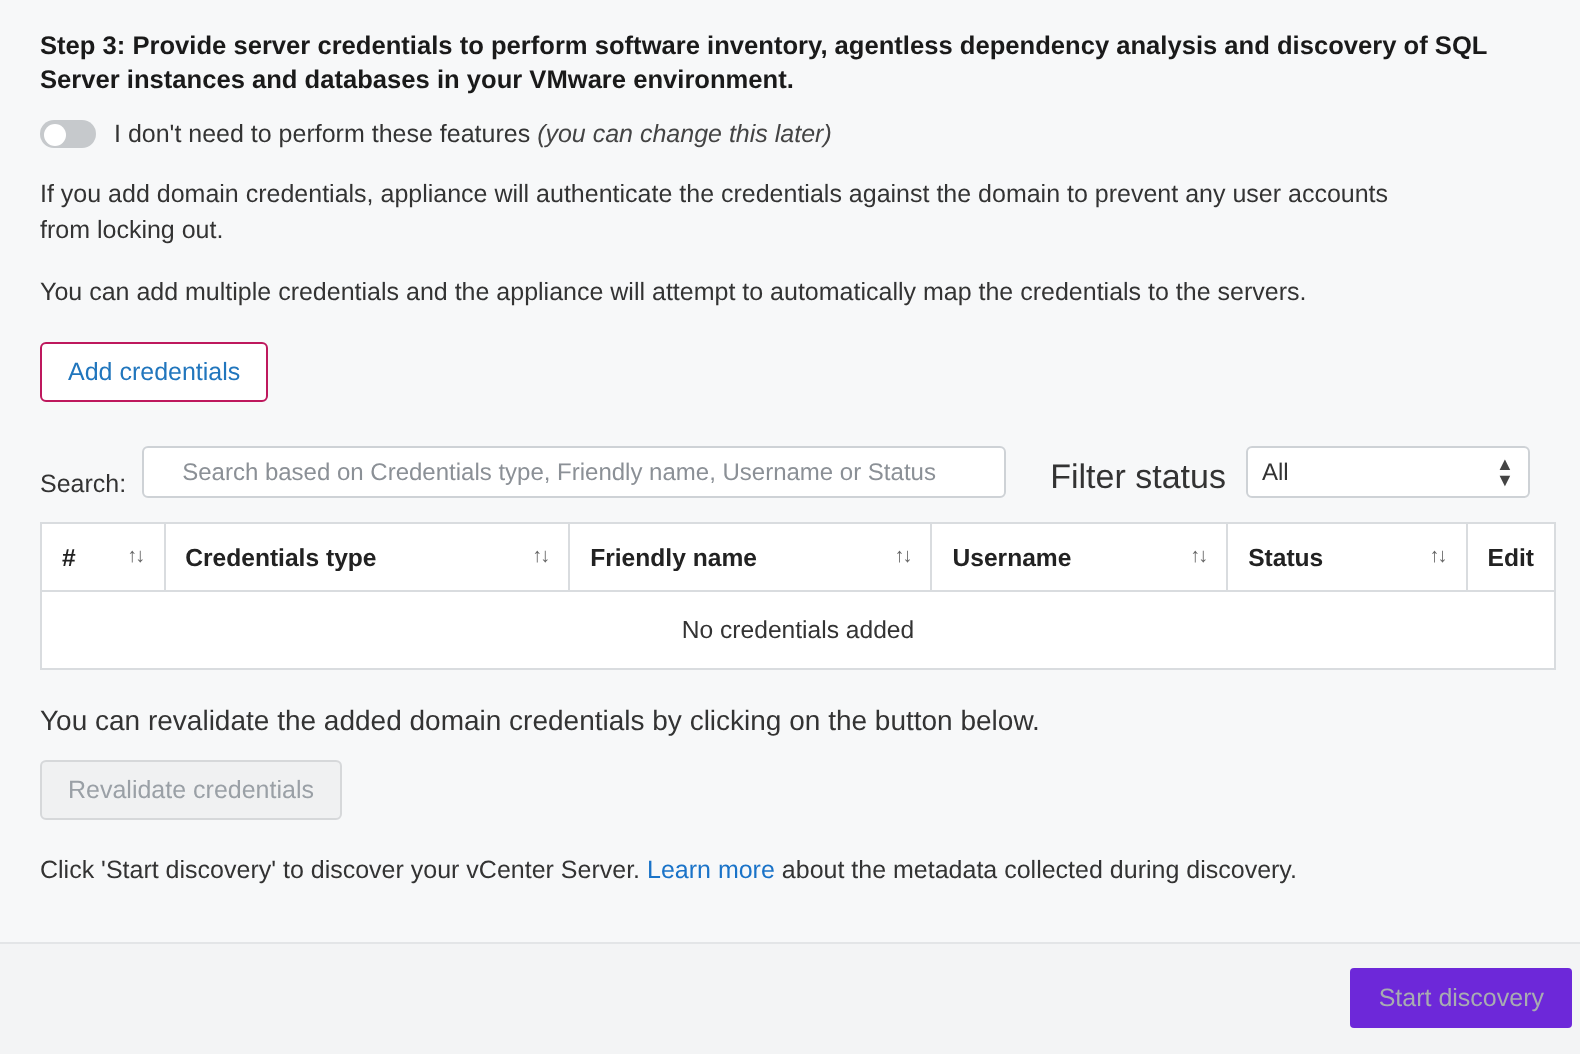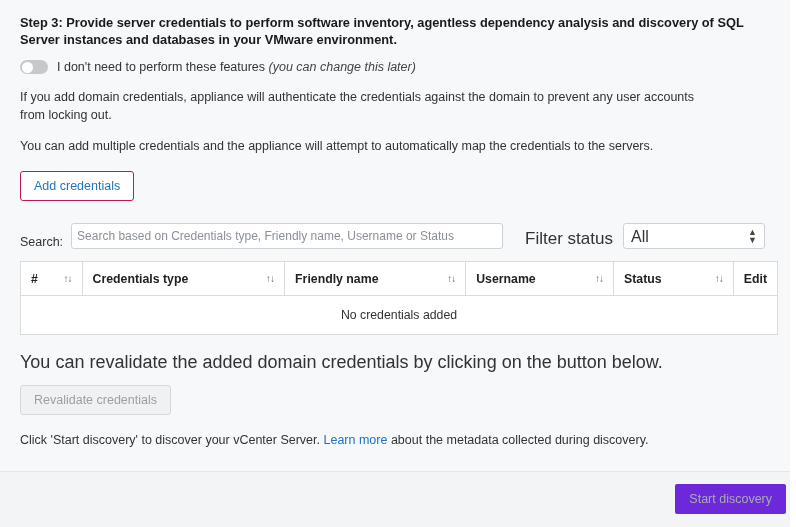--- a/index.html
+++ b/index.html
@@ -112,21 +112,21 @@
     color: #333;
     margin-right: 8px;
   }
   .search-input {
     width: 432px;
     height: 26px;
     box-sizing: border-box;
     border: 1px solid #ced2d6;
     border-radius: 3px;
     background: #ffffff;
-    padding: 0 5px;
+    padding: 0 19px;
     font-size: 12px;
     color: #333;
     font-family: "Liberation Sans", sans-serif;
     outline: none;
   }
   .search-input::placeholder { color: #8b9096; }
   .filter-label {
     font-size: 17px;
     color: #333;
     margin: 12px 10px 0 22px;
@@ -136,21 +136,21 @@
     width: 142px;
   }
   .filter-select {
     width: 142px;
     height: 26px;
     box-sizing: border-box;
     border: 1px solid #ced2d6;
     border-radius: 3px;
     background: #ffffff;
     padding: 0 24px 0 7px;
-    font-size: 16px;
+    font-size: 12px;
     color: #333;
     font-family: "Liberation Sans", sans-serif;
     appearance: none;
     -webkit-appearance: none;
     outline: none;
   }
   .select-arrows {
     position: absolute;
     right: 8px;
     top: 50%;
@@ -193,21 +193,21 @@
   table.cred-table td {
     border: 1px solid #d9dcdf;
     padding: 12px 10px;
     text-align: center;
     color: #333;
     background: #ffffff;
   }
 
   .bottom-note {
     margin: 17px 0 12px 0;
-    font-size: 18px;
+    font-size: 14px;
     color: #333;
   }
   .discovery-note {
     margin: 18px 0 0 0;
     font-size: 12.5px;
     color: #333;
   }
 
   .footer {
     position: absolute;

